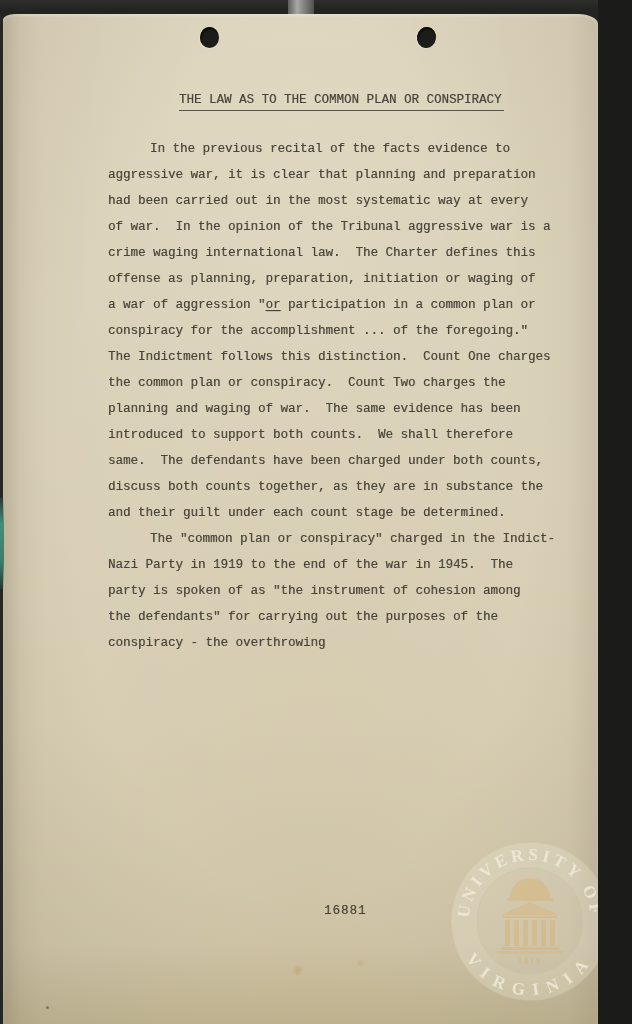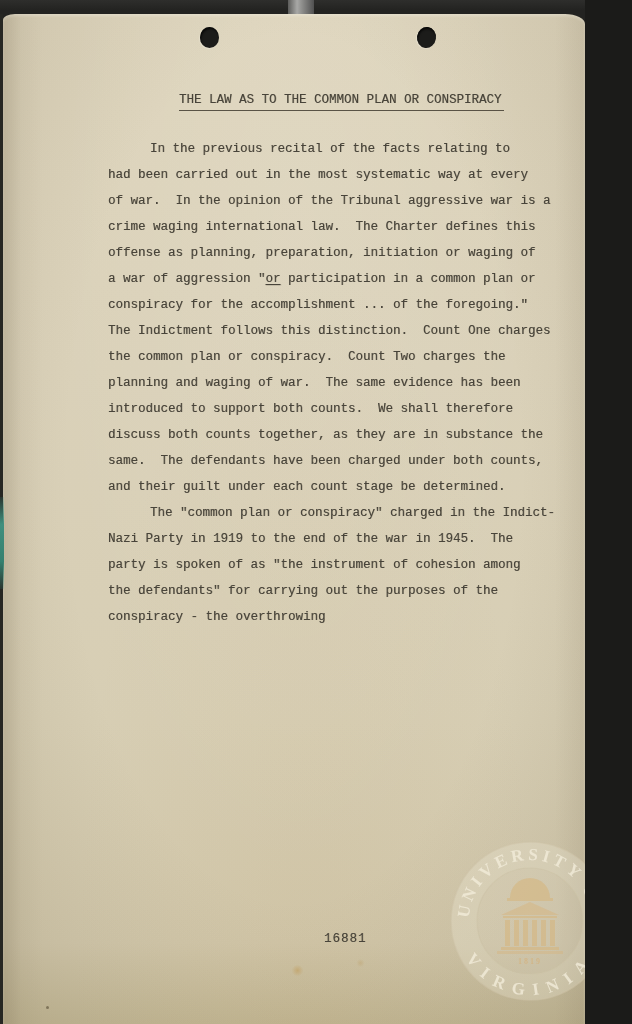--- a/index.html
+++ b/index.html
@@ -1,20 +1,19 @@
 <!DOCTYPE html>
 <html><head>
 <meta charset="utf-8">
 <style>
   html,body { margin:0; padding:0; background:#1b1b19; }
   .scan {
-    position:relative; width:556px; height:1024px; overflow:hidden;
+    position:relative; width:598px; height:1024px; overflow:hidden;
     background: linear-gradient(180deg, #2e2e2c 0%, #232321 10px, #1e1e1c 100%);
     font-family:"Liberation Mono","DejaVu Sans Mono",monospace;
-    padding-left:29px;
   }
   .binder-clip {
     position:absolute; left:288px; top:0; width:26px; height:15px;
     background:linear-gradient(90deg,#5c5c5a 0%, #a8a8a6 35%, #8c8c8a 55%, #505050 100%);
     border-bottom:1px solid #3a3a38;
   }
   .paper {
     position:absolute; left:3px; right:0; top:14px; bottom:0;
     border-radius: 12px 20px 0 0 / 6px 10px 0 0;
     background:
@@ -52,21 +51,21 @@
   .body-text {
     position:absolute; left:108px; top:136px; width:470px;
     font-size:12.5px; line-height:26px;
   }
   .line { white-space:pre; height:26px; }
   .line.first { padding-left:42px; }
   .u { text-decoration:underline; text-underline-offset:2px; }
 
   .page-number {
     position:absolute; left:324px; top:903px;
-    font-size:12.5px; line-height:16px; letter-spacing:1px;margin-top:28px;
+    font-size:12.5px; line-height:16px; letter-spacing:1px;
   }
 
   .stain { position:absolute; border-radius:50%; }
   .stain.a { left:291px; top:965px; width:13px; height:11px;
     background:radial-gradient(circle, rgba(190,146,70,0.45), rgba(190,146,70,0) 70%); }
   .stain.b { left:356px; top:959px; width:9px; height:8px;
     background:radial-gradient(circle, rgba(185,150,85,0.30), rgba(185,150,85,0) 70%); }
   .speck { position:absolute; left:46px; top:1006px; width:3px; height:3px;
     border-radius:50%; background:rgba(95,85,62,0.65); }
 
@@ -87,34 +86,35 @@
   <div class="paper-edge-dark"></div>
   <div class="paper-edge-teal"></div>
 
   <div class="hole left"></div>
   <div class="hole right"></div>
 
   <div class="doc-title ink">THE LAW AS TO THE COMMON PLAN OR CONSPIRACY</div>
 
   <div class="body-text ink">
 
-    <div class="line first">In the previous recital of the facts relating to</div>
+    <div class="line first">In the previous recital of the facts evidence to</div>
+    <div class="line">aggressive war, it is clear that planning and preparation</div>
     <div class="line">had been carried out in the most systematic way at every</div>
 
     <div class="line">of war.  In the opinion of the Tribunal aggressive war is a</div>
     <div class="line">crime waging international law.  The Charter defines this</div>
     <div class="line">offense as planning, preparation, initiation or waging of</div>
     <div class="line"><span>a war of aggression "</span><span class="u">or</span><span> participation in a common plan or</span></div>
     <div class="line">conspiracy for the accomplishment ... of the foregoing."</div>
     <div class="line">The Indictment follows this distinction.  Count One charges</div>
     <div class="line">the common plan or conspiracy.  Count Two charges the</div>
     <div class="line">planning and waging of war.  The same evidence has been</div>
     <div class="line">introduced to support both counts.  We shall therefore</div>
+    <div class="line">same.  The defendants have been charged under both counts,</div>
     <div class="line">discuss both counts together, as they are in substance the</div>
-    <div class="line">same.  The defendants have been charged under both counts,</div>
     <div class="line">and their guilt under each count stage be determined.</div>
 
     <div class="line first">The "common plan or conspiracy" charged in the Indict-</div>
     <div class="line">Nazi Party in 1919 to the end of the war in 1945.  The</div>
     <div class="line">party is spoken of as "the instrument of cohesion among</div>
     <div class="line">the defendants" for carrying out the purposes of the</div>
     <div class="line">conspiracy - the overthrowing</div>
   </div>
 
   <div class="page-number ink">16881</div>

